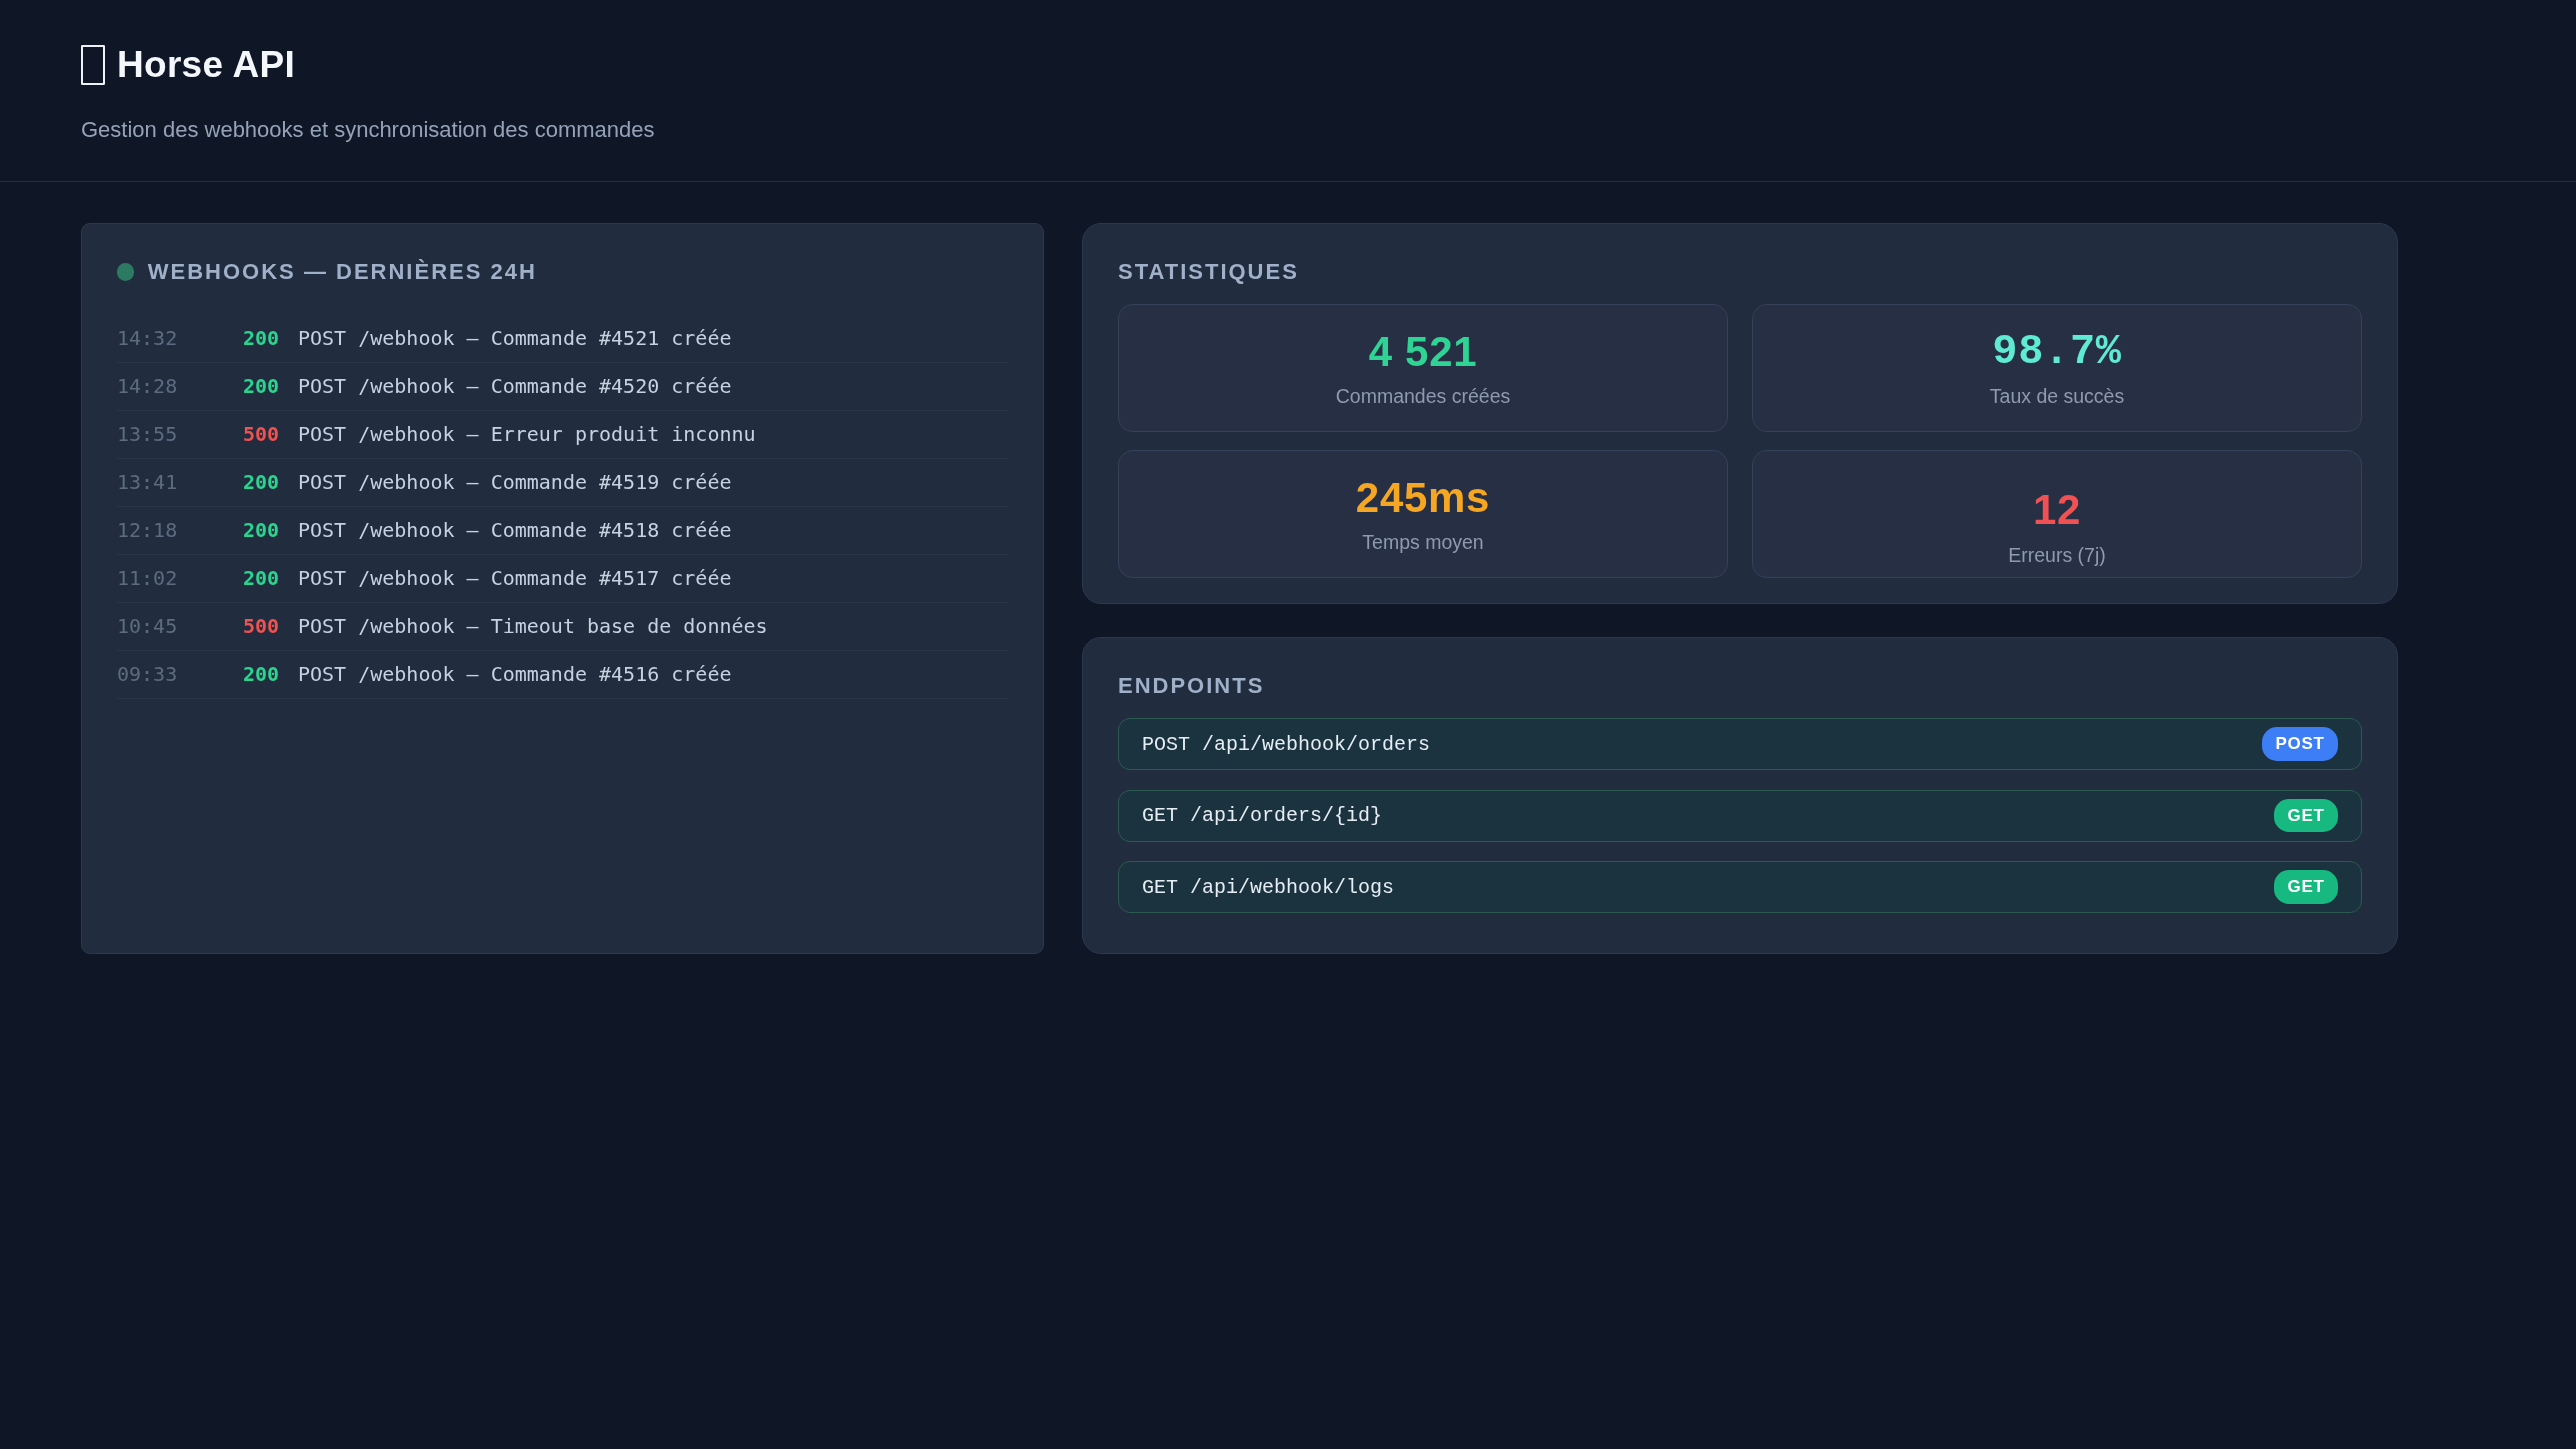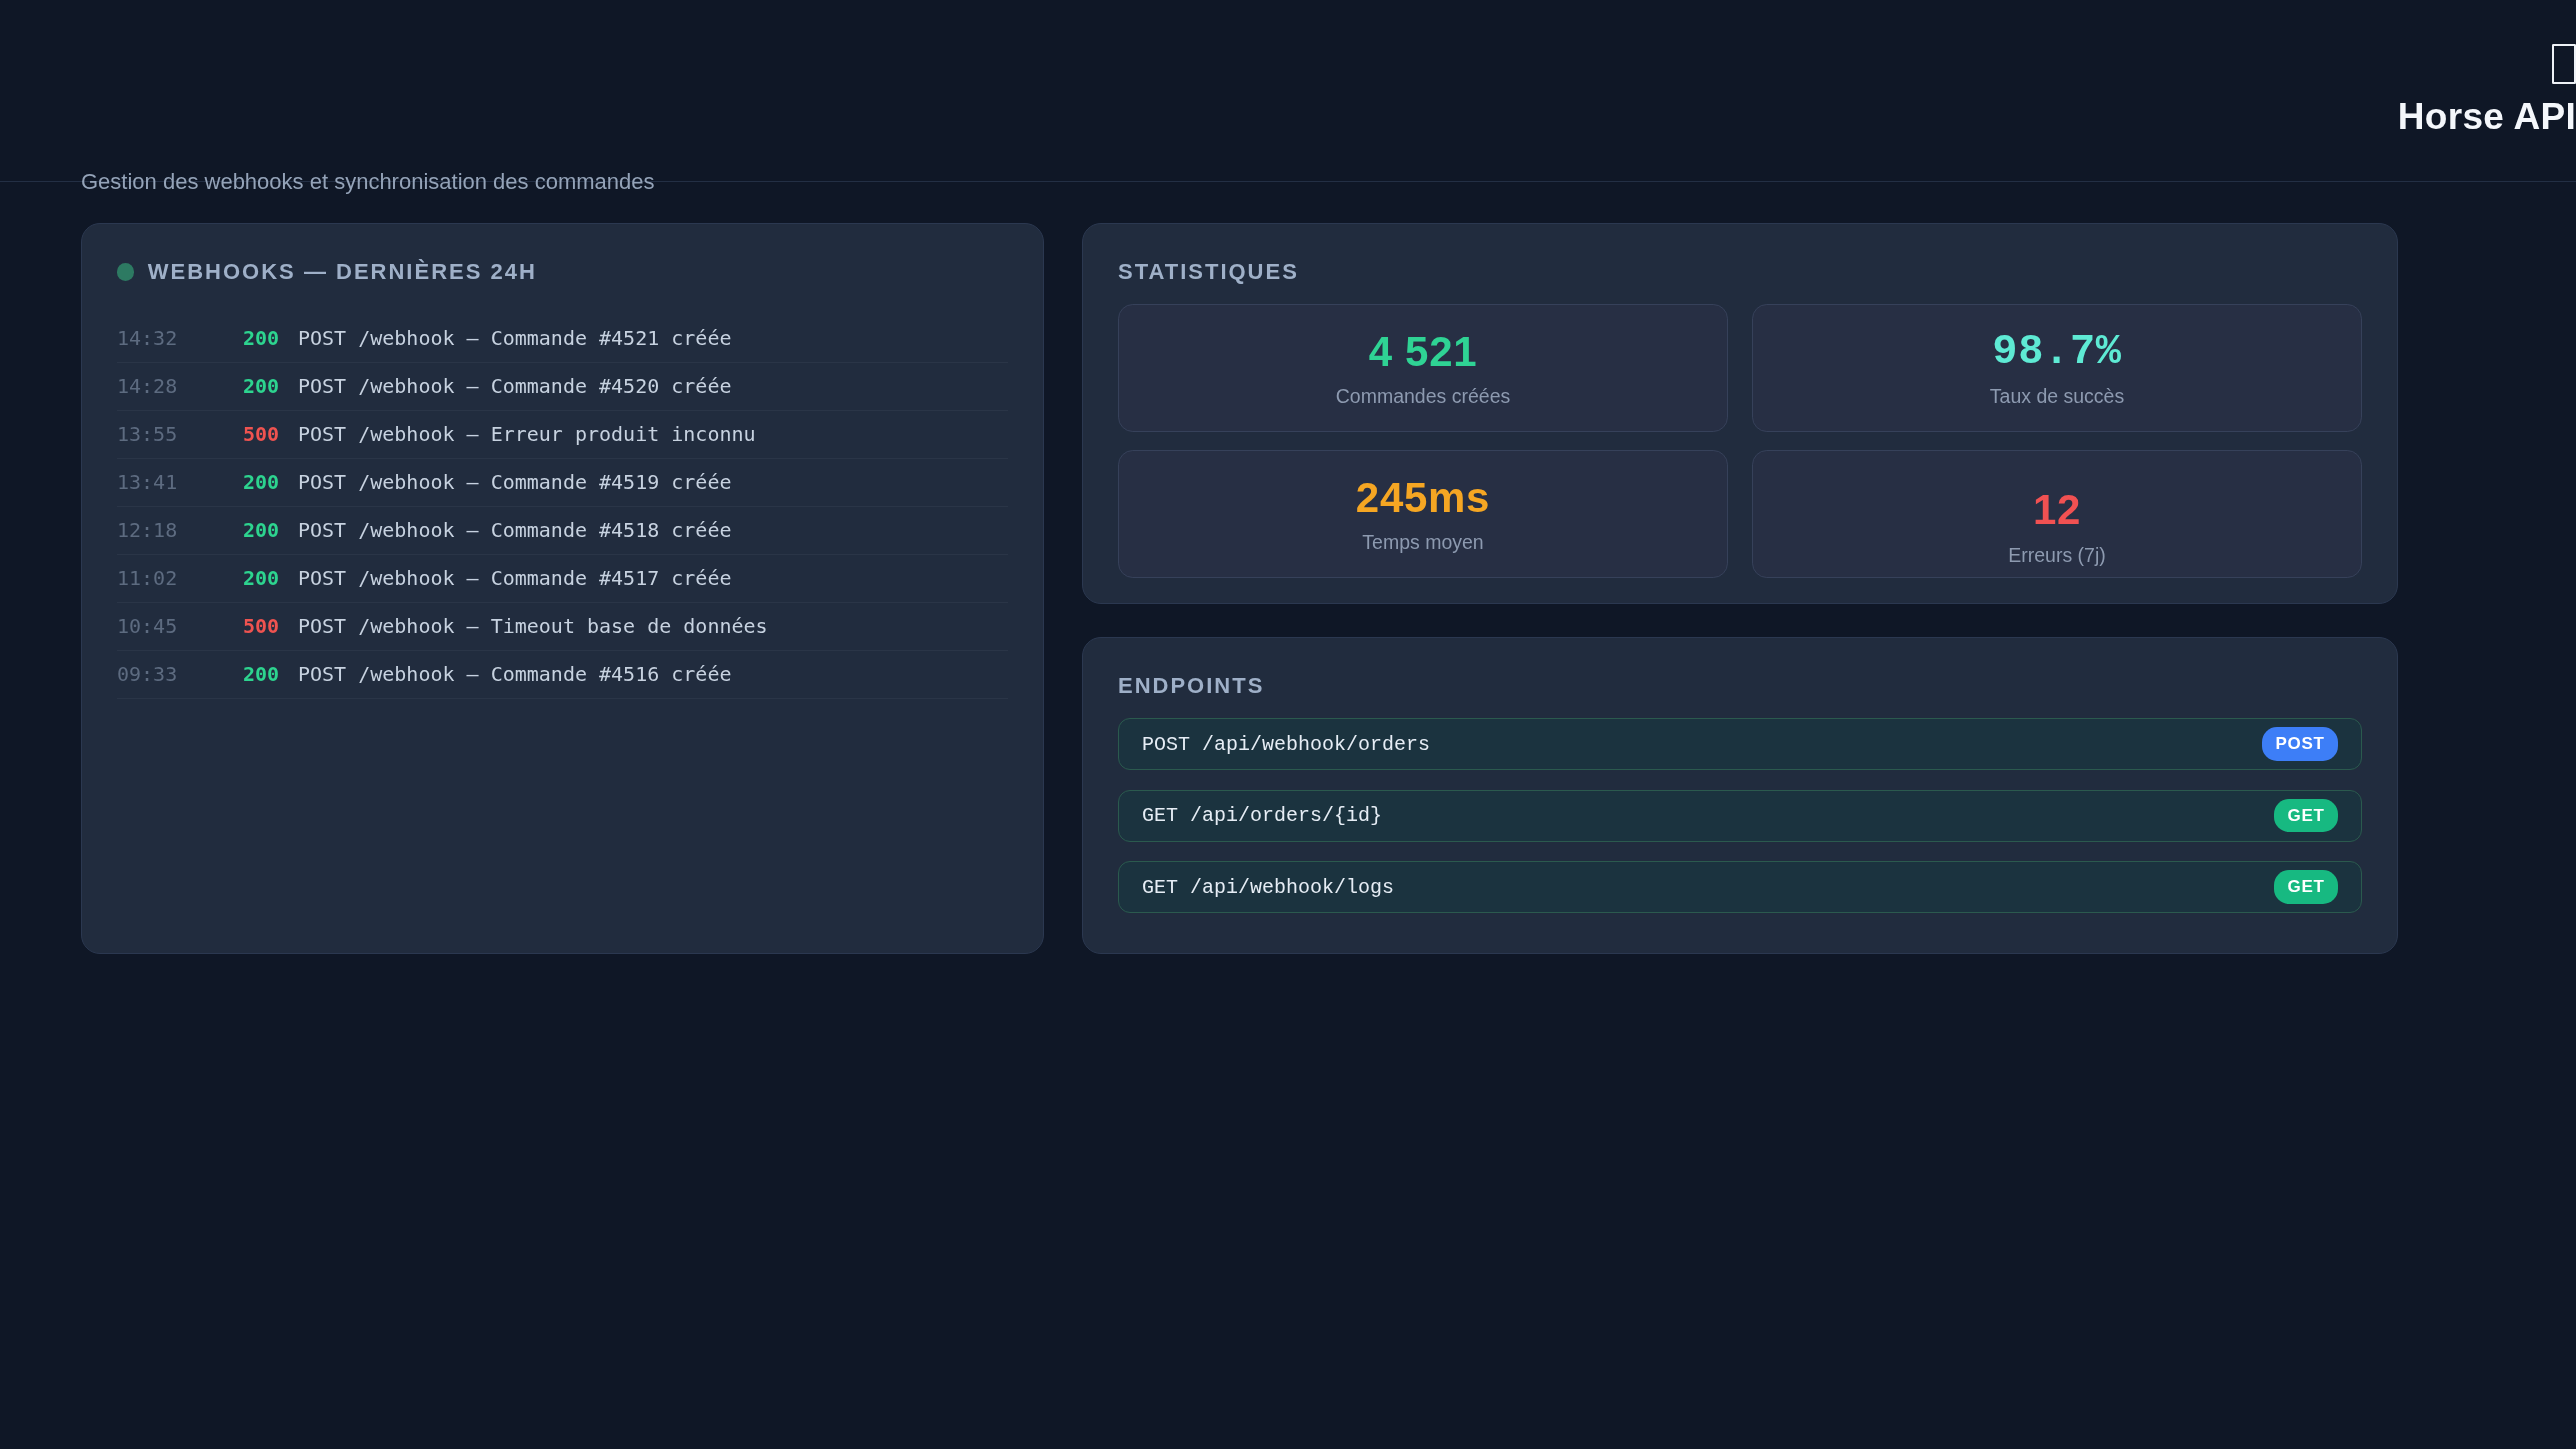--- a/index.html
+++ b/index.html
@@ -16,23 +16,22 @@
     height: 182px;
     padding: 44px 0 0 81px;
     border-bottom: 1.3px solid #232f44;
   }
   .app-title {
     font-size: 37px;
     font-weight: bold;
     color: #f4f7fb;
     letter-spacing: 0.3px;
     display: flex;
-    align-items: flex-end;
+    align-items: center;
     gap: 12px;
-    flex-direction: column;
   }
   .tofu {
     display: inline-block;
     width: 24px; height: 40px;
     border: 2.7px solid #eef2f7;
     border-radius: 1.3px;
   }
   .app-subtitle {
     margin-top: 31px;
     font-size: 22px;
@@ -61,21 +60,21 @@
     gap: 13.4px;
   }
   .dot {
     width: 17.4px; height: 17.4px;
     border-radius: 50%;
     background: #2d7a62;
     flex: 0 0 auto;
   }
 
   
-  .webhooks-panel { width: 963px; height: 731px; }
+  .webhooks-panel { width: 963px; height: 731px; border-radius: 9px; }
   .log-list { margin-top: 29.5px; }
   .log-row {
     display: flex;
     align-items: center;
     height: 48px;
     border-bottom: 1.3px solid #2a3547;
     font-family: "DejaVu Sans Mono", monospace;
     font-size: 20px;
   }
   .log-time { width: 126px; color: #5d6b80; }

